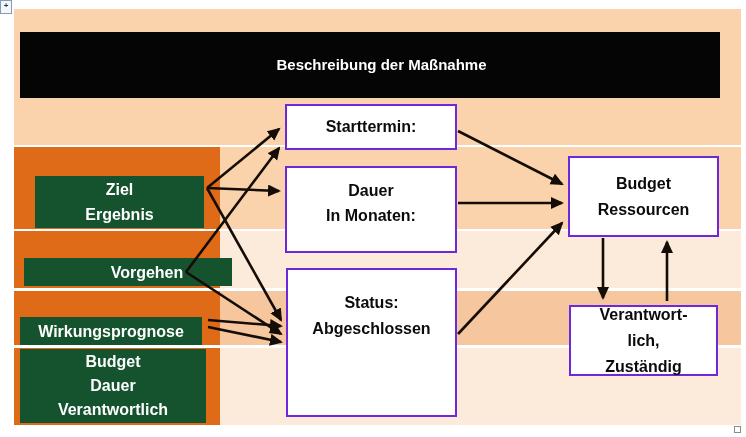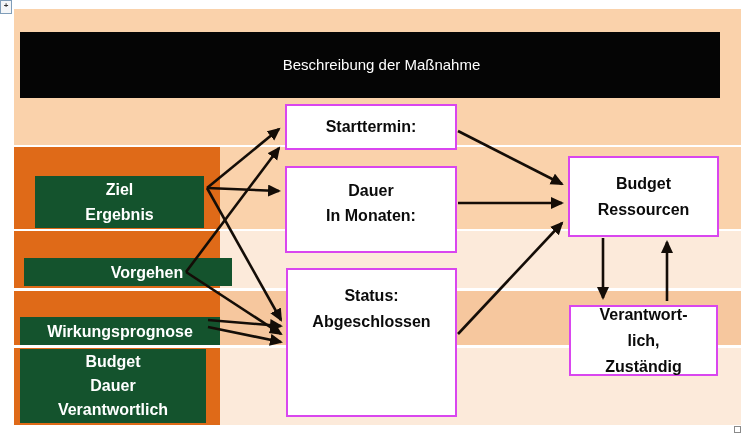--- a/index.html
+++ b/index.html
@@ -17,41 +17,41 @@
   
   .ocell{position:absolute;left:14px;width:206px;background:#df6a18;z-index:2;}
   #ocell-1{top:147px;height:82px;}
   #ocell-2{top:231px;height:57px;}
   #ocell-3{top:291px;height:54px;}
   #ocell-4{top:348px;height:77px;}
 
   
   #header{position:absolute;left:20px;top:32px;width:700px;height:66px;background:#050505;
     z-index:3;display:flex;flex-direction:column;align-items:center;justify-content:center;}
-  #header .sub{color:#ffffff;font-weight:normal;font-size:15px;line-height:18px;margin-left:23px;}
+  #header .sub{color:#ffffff;font-weight:bold;font-size:15px;line-height:18px;margin-left:23px;}
   #header .ttl{color:#ffffff;font-weight:bold;font-size:24px;line-height:28px;}
 
   
   .blabel{position:absolute;background:#14532d;color:#ffffff;font-weight:bold;font-size:16px;
     z-index:3;display:flex;flex-direction:column;align-items:center;justify-content:center;text-align:center;}
   .blabel div{line-height:25px;}
   #box-ziel{left:35px;top:176px;width:169px;height:52px;}
   #box-vorgehen{left:24px;top:258px;width:170px;height:28px;padding-left:38px;}
-  #box-wirkung{left:20px;top:317px;width:200px;height:28px;}
+  #box-wirkung{left:20px;top:317px;width:182px;height:28px;}
   #box-bdv{left:20px;top:349px;width:186px;height:74px;}
   #box-bdv div{line-height:24px;}
 
   
-  .wbox{position:absolute;background:#ffffff;border:2px solid #d946ef;color:#0b0b0b;
+  .wbox{position:absolute;background:#ffffff;border:2px solid #6d28d9;color:#0b0b0b;
     font-weight:bold;font-size:16px;z-index:3;text-align:center;box-sizing:border-box;}
   .wbox div{line-height:26px;}
   #box-starttermin{left:285px;top:104px;width:172px;height:46px;display:flex;flex-direction:column;justify-content:center;align-items:center;}
   #box-dauer{left:285px;top:166px;width:172px;height:87px;padding-top:10px;}
   #box-dauer div{line-height:25px;}
-  #box-status{left:286px;top:268px;width:171px;height:149px;padding-top:13px;}
+  #box-status{left:286px;top:268px;width:171px;height:149px;padding-top:20px;}
   #box-budget{left:568px;top:156px;width:151px;height:81px;display:flex;flex-direction:column;justify-content:center;align-items:center;}
   #box-verantwortlich{left:569px;top:305px;width:149px;height:71px;display:flex;flex-direction:column;justify-content:center;align-items:center;}
 
   
   #arrows{position:absolute;left:0;top:0;width:746px;height:437px;z-index:5;pointer-events:none;}
   #arrows line{stroke:#140d07;stroke-width:2.6px;}
 
   
   #anchor-btn{position:absolute;left:0;top:0;width:10px;height:12px;background:#f4f6f8;
     border:1px solid #7f9db9;z-index:6;font-size:8px;line-height:10px;color:#333;text-align:center;font-weight:bold;}

